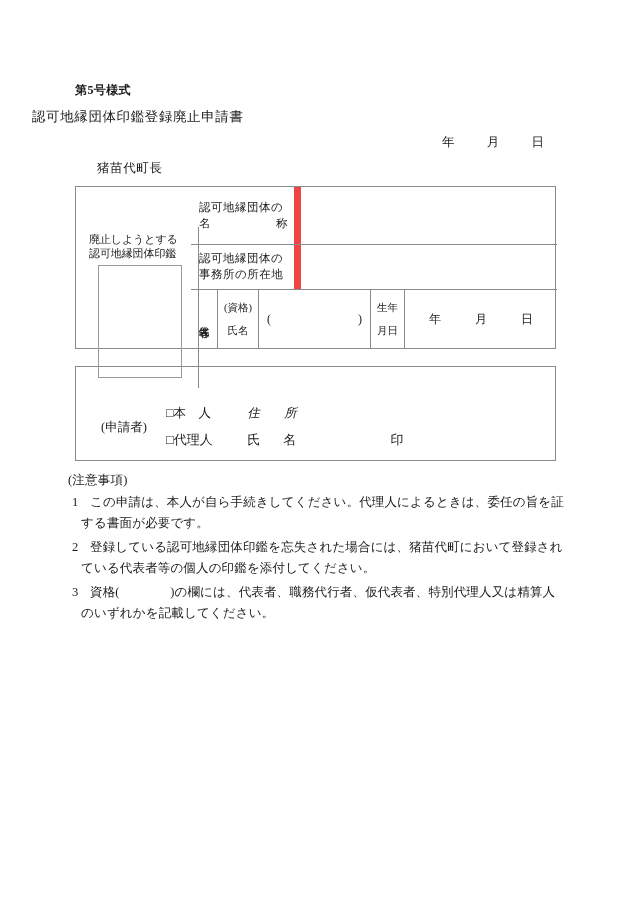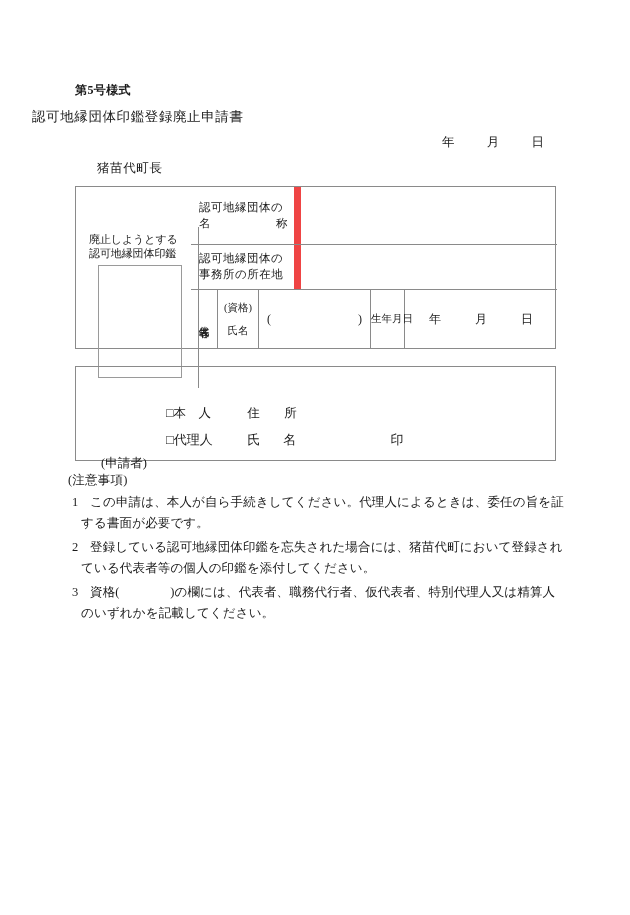--- a/index.html
+++ b/index.html
@@ -199,21 +199,21 @@
   .rep-qual-val span {
     font-size: 12px;
   }
   .rep-birth-lbl {
     position: absolute;
     left: 180px; top: 0;
     width: 34px; height: 100%;
     border-right: 1px solid #8a8a8a;
     box-sizing: border-box;
     display: flex;
-    flex-direction: row;
+    flex-direction: column;
     align-items: center;
     justify-content: space-evenly;
   }
   .rep-birth-lbl span {
     font-size: 10.5px;
     line-height: 1.1;
     white-space: nowrap;
   }
   .rep-birth-val {
     position: absolute;
@@ -246,39 +246,38 @@
     font-size: 12.5px;
     letter-spacing: 0.3px;
     white-space: nowrap;
   }
   .decl-applicant {
     position: absolute;
     left: 25px;
     top: 52px;
     font-size: 12.5px;
     white-space: nowrap;
-    margin-top: 36px;
   }
   .decl-row1 {
     position: absolute;
     left: 90px;
     top: 38px;
     font-size: 12.5px;
     white-space: nowrap;
   }
   .decl-row2 {
     position: absolute;
     left: 90px;
     top: 64px;
     font-size: 13px;
     white-space: nowrap;
   }
   .cb-label { display: inline-block; width: 78px; }
   .fld-label { display: inline-block; width: 140px; }
-  .spaced1 { letter-spacing: 6px; }
+  .spaced1 { letter-spacing: 6px; font-style: italic; }
   .spaced2 { letter-spacing: 5px; }
 
   
   .notes {
     position: absolute;
     left: 68px;
     top: 472px;
     width: 500px;
   }
   .notes-heading {

